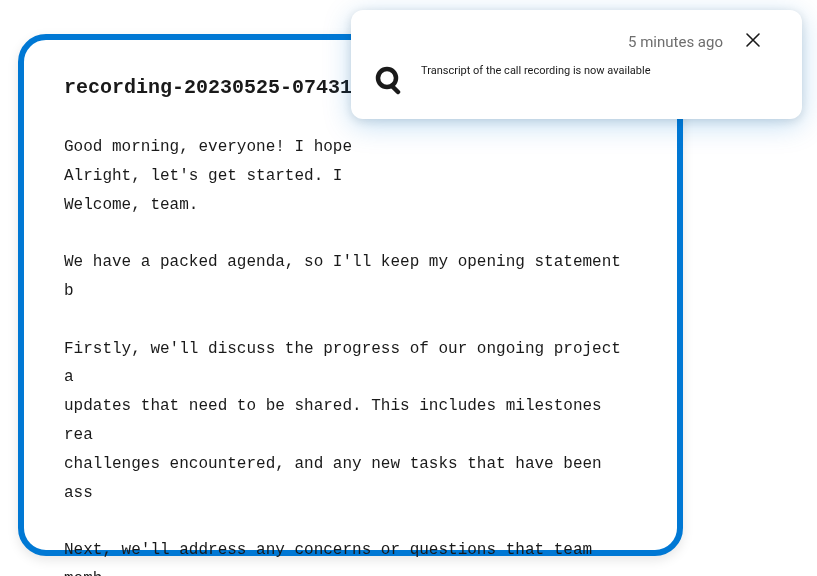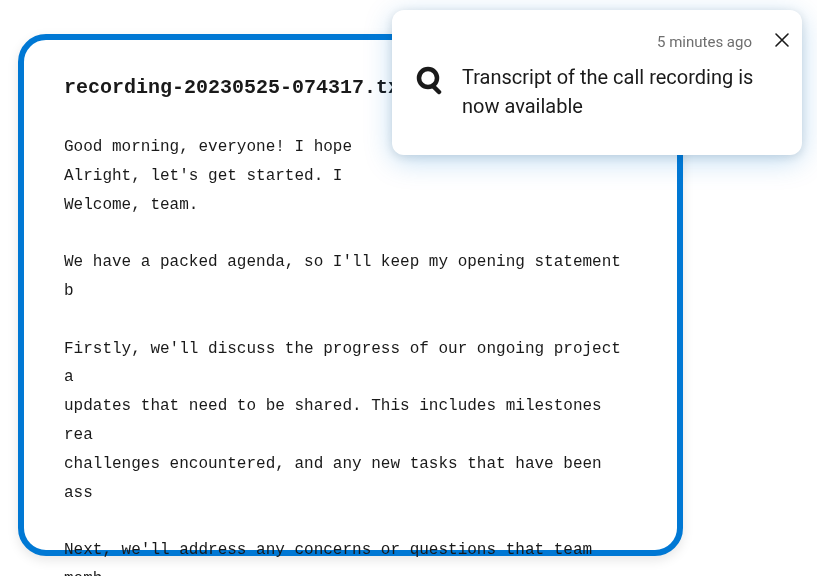--- a/index.html
+++ b/index.html
@@ -38,25 +38,25 @@
       font-family: "Courier New", monospace;
       font-size: 16px;
       line-height: 1.8;
       color: #1a1a1a;
       white-space: pre-wrap;
     }
     .notification-card {
       position: absolute;
       top: 10px;
       right: 15px;
-      width: 410px;
+      width: 451px;
       background: white;
       border-radius: 12px;
       box-shadow: 0 6px 28px rgba(0,120,212,0.25), 0 2px 10px rgba(0,0,0,0.12);
-      padding: 20px 10px 24px 22px;
+      padding: 20px 39px 24px 22px;
     }
     .notification-header {
       display: flex;
       justify-content: flex-end;
       align-items: center;
       gap: 20px;
       margin-bottom: 10px;
     }
     .notification-time {
       font-size: 15px;
@@ -78,21 +78,21 @@
     .notification-icon {
       flex-shrink: 0;
       width: 30px;
       height: 30px;
       margin-top: 2px;
     }
     .notification-text {
       flex: 1;
     }
     .notification-title {
-      font-size: 20px;
+      font-size: 11px;
       color: #1a1a1a;
       line-height: 1.45;
       margin-bottom: 10px;
     }
     .notification-description {
       font-size: 15px;
       color: #6e6e6e;
       line-height: 1.5;
     }
     .notification-filename {

